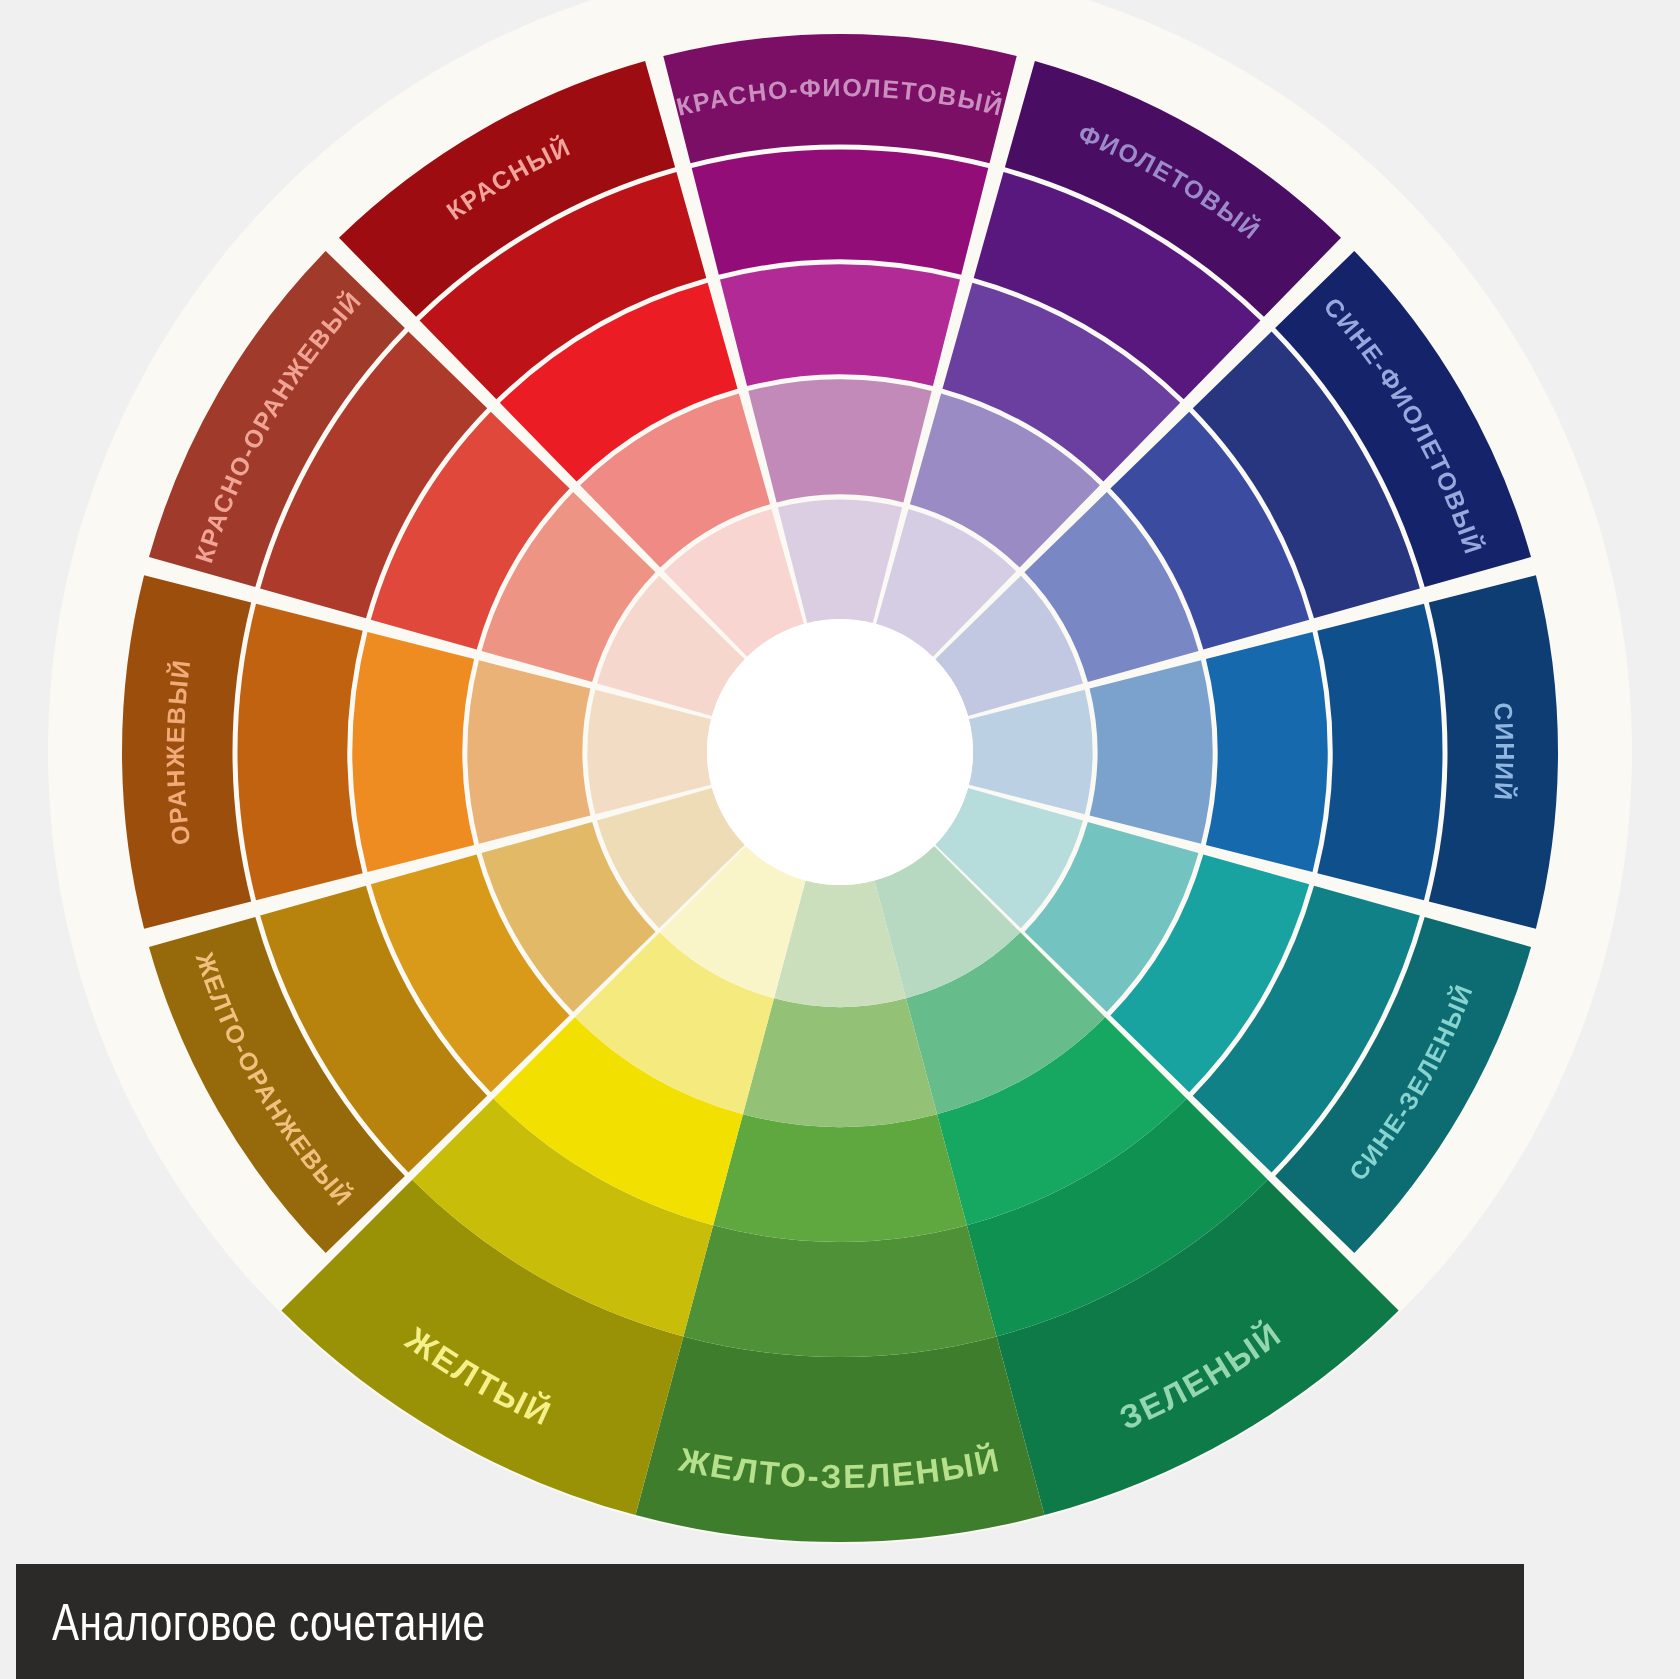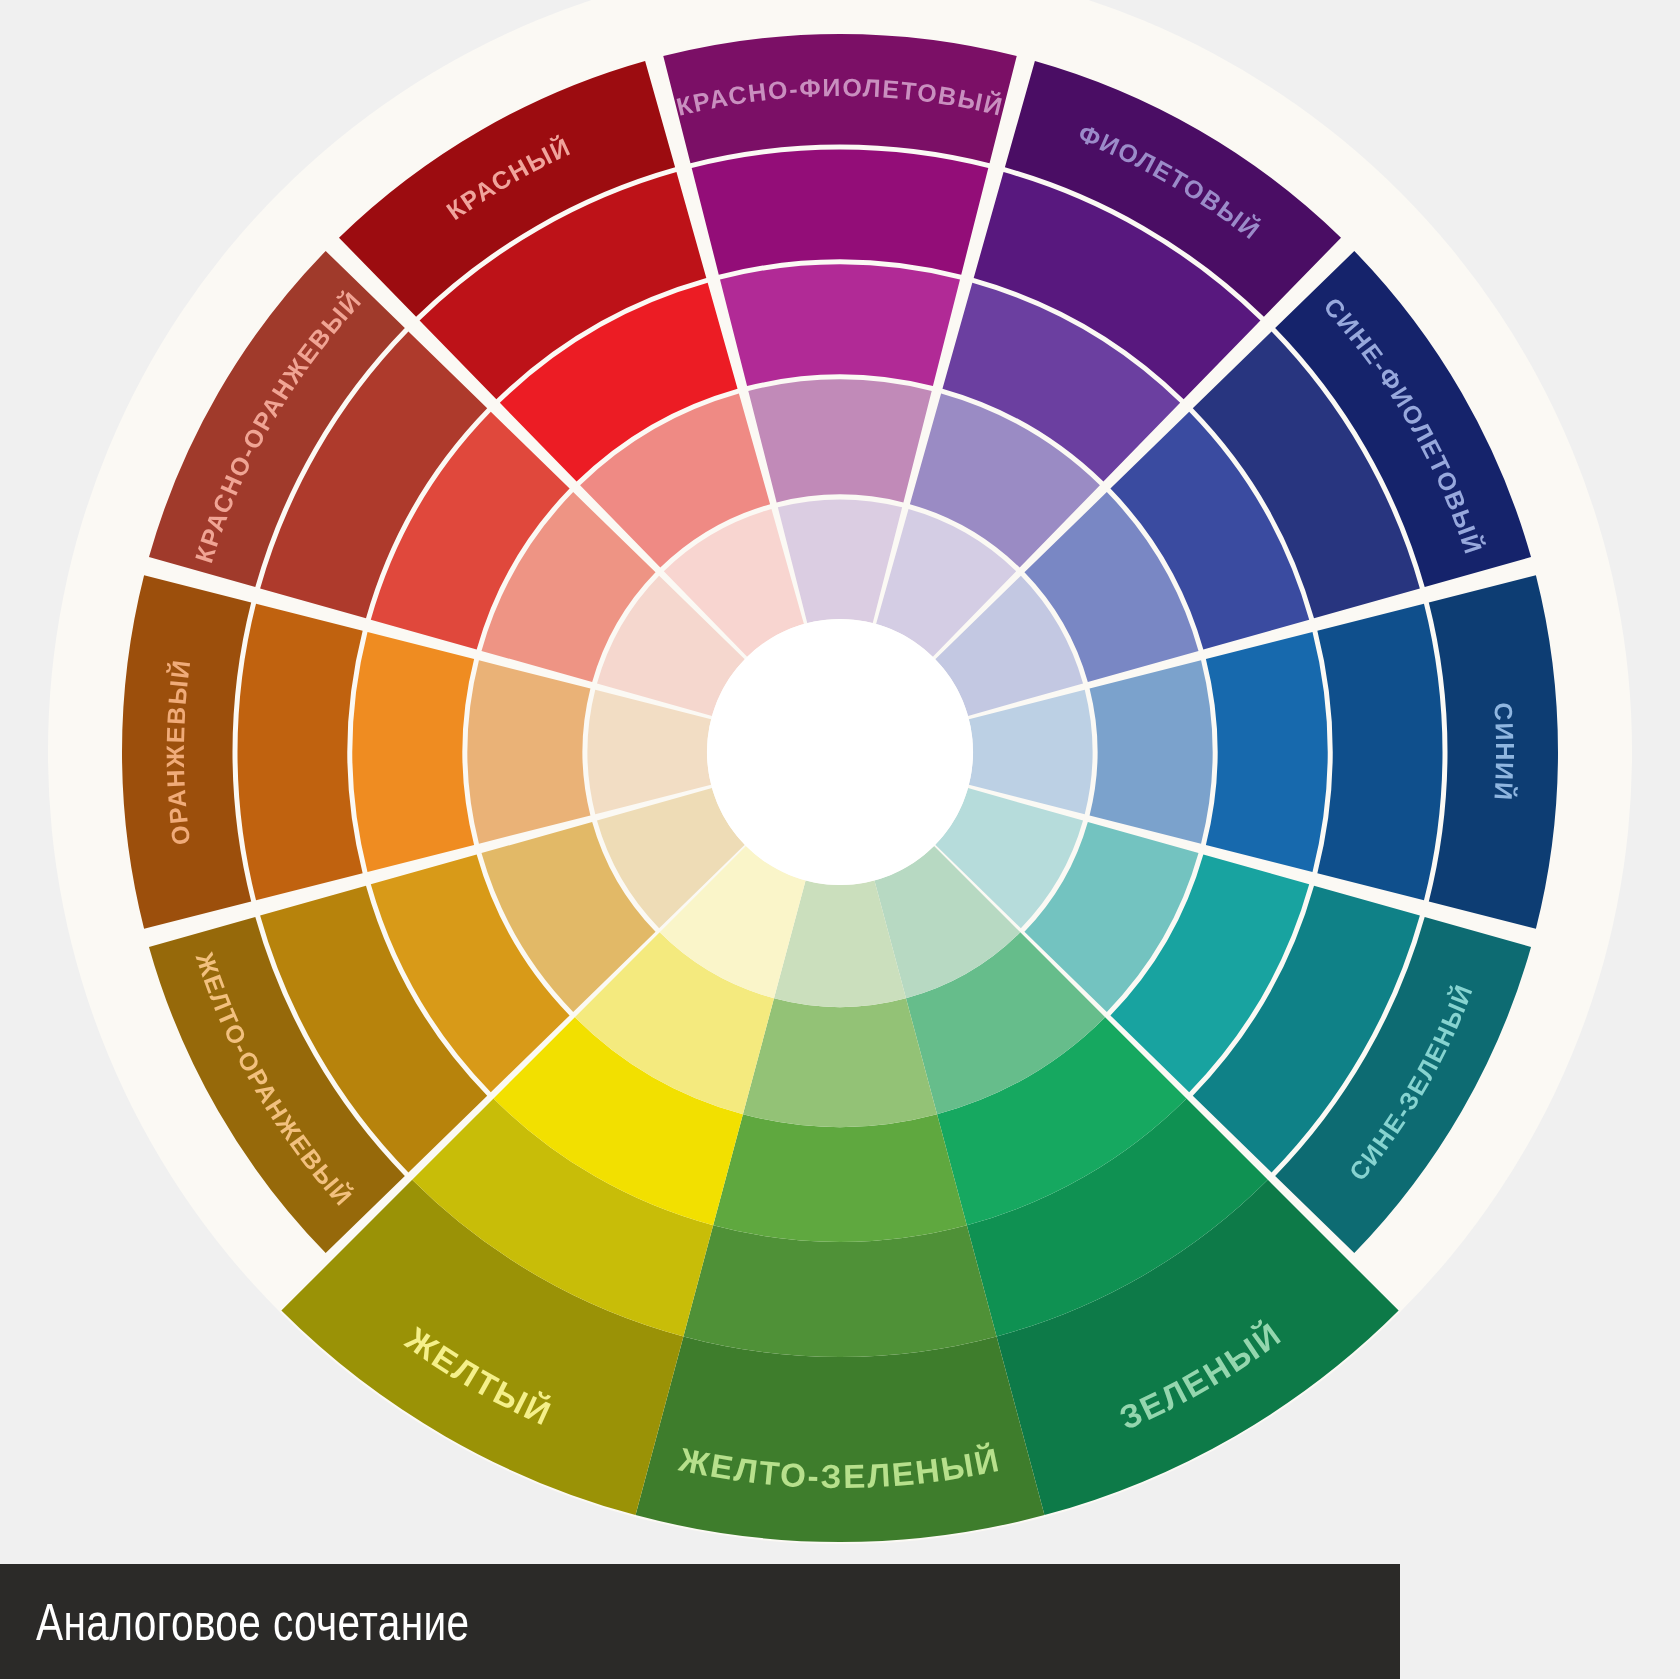--- a/index.html
+++ b/index.html
@@ -12,21 +12,21 @@
 
   .ring-label{
     font-family:"Liberation Sans","DejaVu Sans",sans-serif;
     font-weight:700;
     letter-spacing:1.6px;
     font-size:25px;
   }
   .ring-label.big{font-size:33px;letter-spacing:2.2px;}
 
   #caption-bar{
-    position:absolute;left:0;bottom:0;width:1400px;height:115px;
+    position:absolute;left:16px;bottom:0;width:1508px;height:115px;
     background:#2b2a28;
   }
   #caption-text{
     position:absolute;left:36px;top:50%;transform:translateY(-50%);
     color:#ffffff;font-size:52px;
     font-family:"Liberation Sans","DejaVu Sans",sans-serif;
     font-weight:400;
     letter-spacing:0.5px;
     transform-origin:left center;
     white-space:nowrap;

